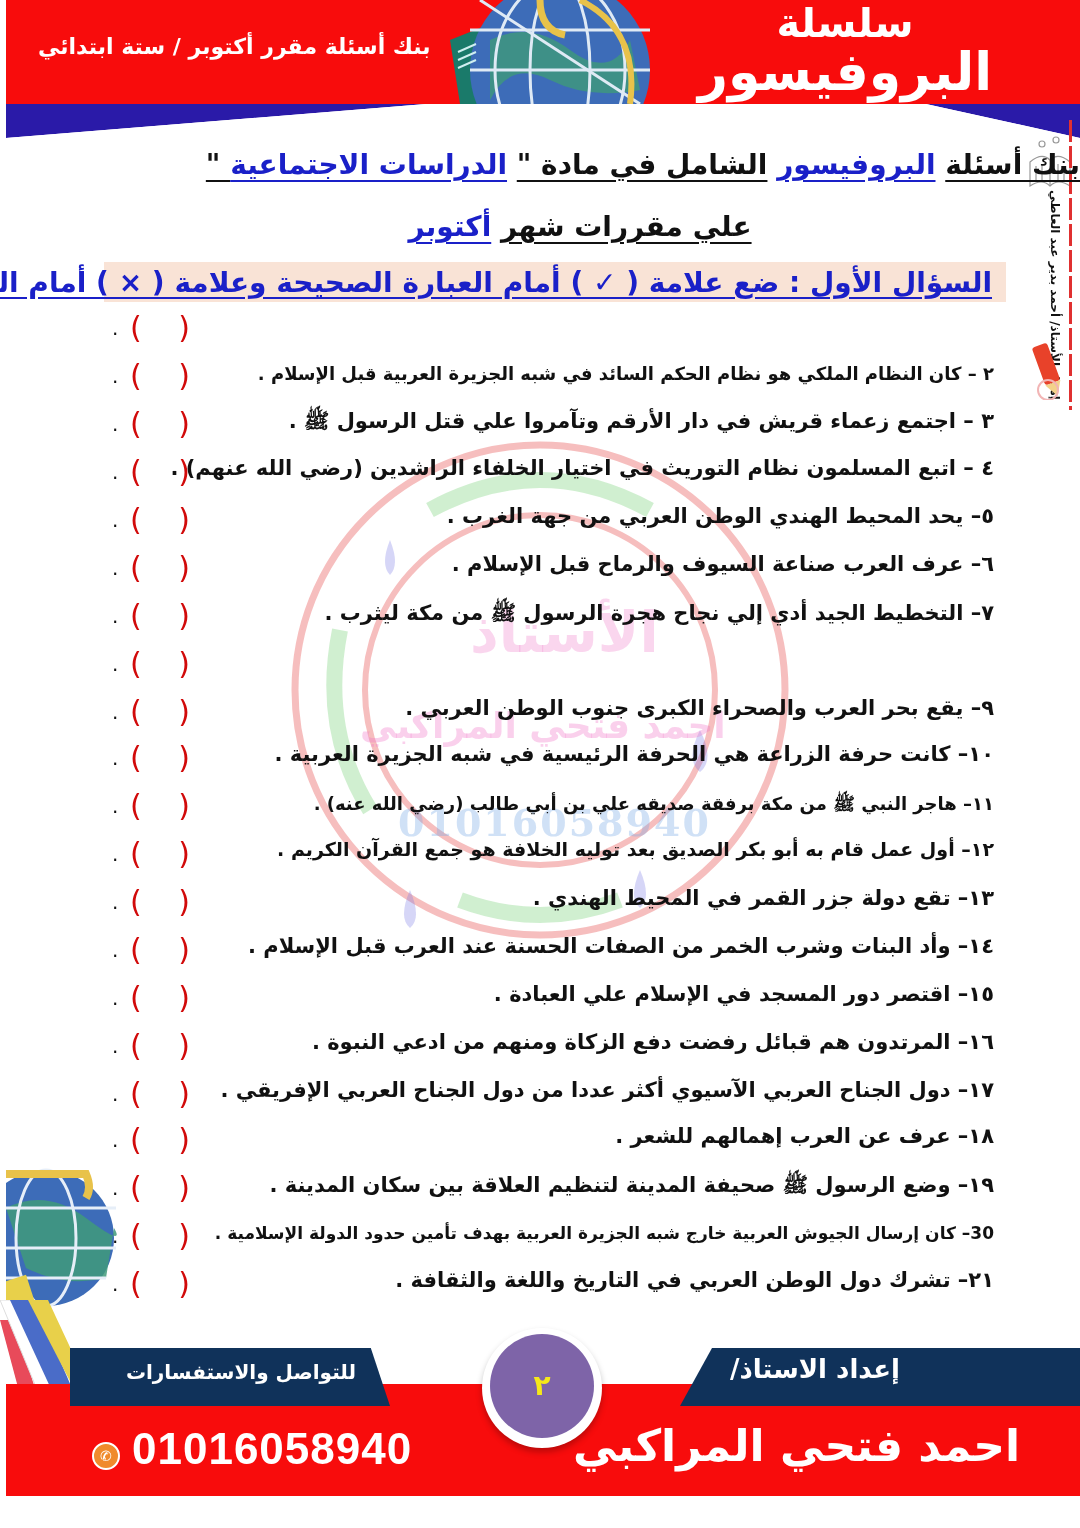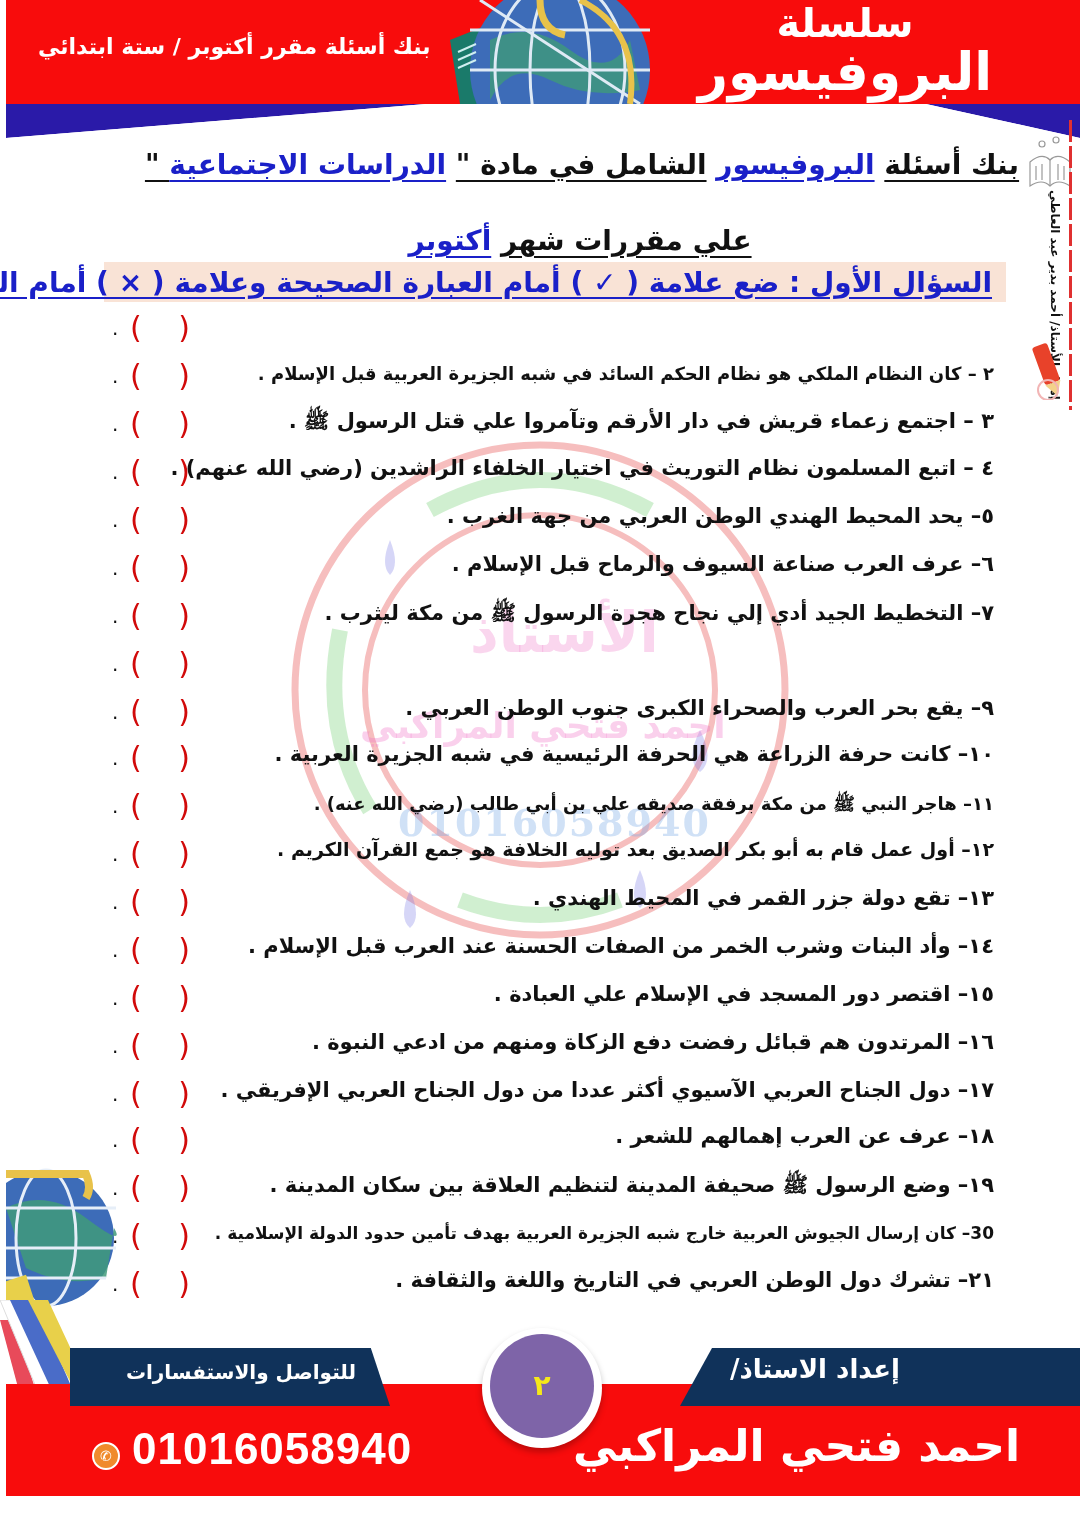--- a/index.html
+++ b/index.html
@@ -16,22 +16,22 @@
   .header-subtitle { position: absolute; left: 38px; top: 34px; color: #fff; font-size: 22px; font-weight: bold; direction: rtl; white-space: nowrap; }
   .header-globe { position: absolute; left: 430px; top: 0; width: 230px; height: 104px; overflow: hidden; }
 
   
   .side-strip { position: absolute; right: 4px; top: 122px; width: 54px; height: 300px; }
   .side-line { position: absolute; right: 8px; top: 120px; width: 3px; height: 290px; background: repeating-linear-gradient(#e03030 0 22px, transparent 22px 26px); }
   .side-text { position: absolute; right: 18px; top: 200px; width: 24px; height: 200px; writing-mode: vertical-rl; font-size: 12px; font-weight: bold; color: #111; white-space: nowrap; direction: rtl; }
 
   
   .title-line { position: absolute; left: 0; width: 1080px; text-align: center; direction: rtl; font-weight: bold; color: #111; }
-  .title-1 { top: 148px; font-size: 28px; padding-left: 84px; }
-  .title-2 { top: 224px; font-size: 28px; padding-left: 80px; }
+  .title-1 { top: 148px; font-size: 28px; padding-left: 84px; text-align: right; }
+  .title-2 { top: 210px; font-size: 28px; padding-left: 80px; }
   .title-line span { text-decoration: underline; text-underline-offset: 6px; }
   .title-line .blue { color: #1a20c8; }
 
   .question-bar { position: absolute; left: 104px; top: 262px; width: 902px; height: 40px; background: #f9e3d6; direction: rtl; padding-right: 14px; display: flex; align-items: center; }
   .question-bar span { font-size: 28px; font-weight: bold; color: #1a20c8; text-decoration: underline; text-underline-offset: 5px; white-space: nowrap; }
 
   
   .watermark { position: absolute; left: 280px; top: 430px; width: 520px; height: 520px; pointer-events: none; }
   .wm-name { position: absolute; left: 360px; top: 705px; font-size: 36px; font-weight: bold; color: rgba(240,120,200,0.35); direction: rtl; white-space: nowrap; }
   .wm-title { position: absolute; left: 470px; top: 600px; font-size: 56px; font-weight: bold; color: rgba(240,120,200,0.3); direction: rtl; white-space: nowrap; }

